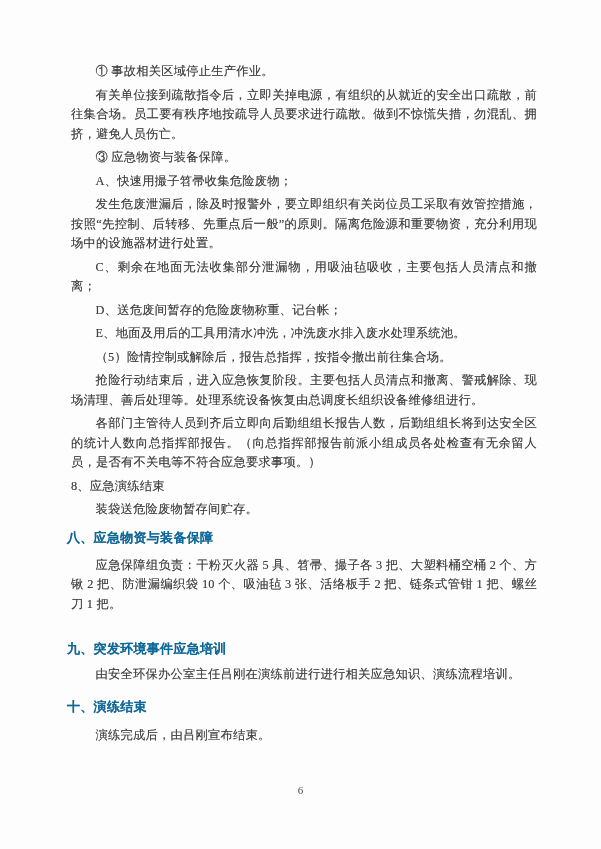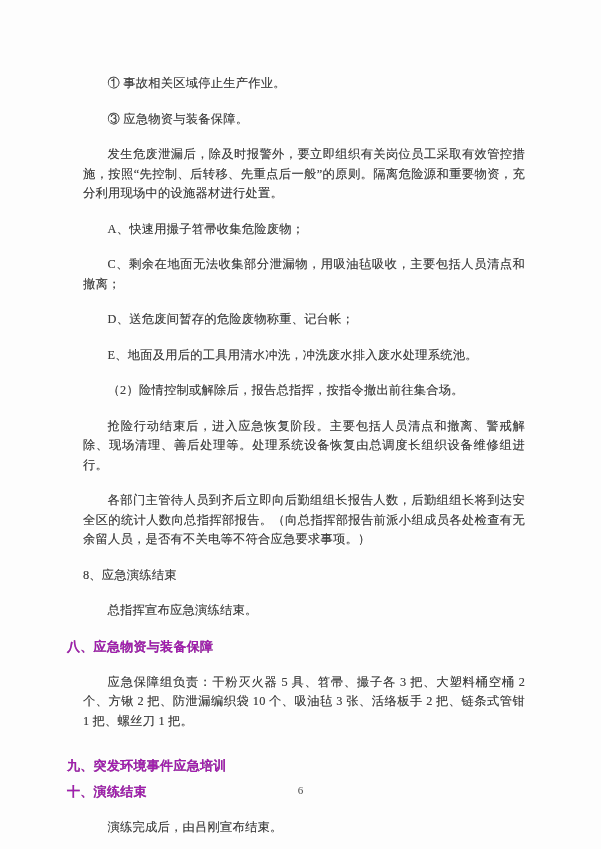--- a/index.html
+++ b/index.html
@@ -16,73 +16,75 @@
     font-family: "Liberation Serif", "DejaVu Serif", serif;
     color: #3f3f3f;
   }
   .content {
     position: absolute;
     left: 67px;
     top: 58px;
     width: 474px;
   }
   .content p {
-    margin: 16px;
+    margin: 4px;
     font-size: 12.3px;
     line-height: 19.5px;
     text-align: justify;
     letter-spacing: 0.2px;
     text-shadow: 0 0 0.5px rgba(63,63,63,0.55);
   }
   .content p.indent {
     text-indent: 2em;
   }
   .content h2 {
     font-size: 13px;
     line-height: 20px;
     font-weight: bold;
-    color: #a21caf;
+    color: #0369a1;
     text-shadow: 0 0 0.5px rgba(53,53,53,0.55);
     letter-spacing: 0.3px;
   }
   h2.h8  { margin: 8px 0 8px 0; }
   h2.h9  { margin: 25px 0 6px 0; }
-  h2.h10 { margin: 4px 0 9px 0; }
+  h2.h10 { margin: 12px 0 9px 0; }
   .page-number {
     position: absolute;
     left: 0;
     right: 0;
     top: 784px;
     text-align: center;
     font-size: 11px;
     color: #4a4a4a;
     font-family: "Liberation Serif", "DejaVu Serif", serif;
   }
 </style>
 </head>
 <body>
 
 <div class="page">
   <div class="content">
     <p class="indent">① 事故相关区域停止生产作业。</p>
+    <p class="indent">有关单位接到疏散指令后，立即关掉电源，有组织的从就近的安全出口疏散，前往集合场。员工要有秩序地按疏导人员要求进行疏散。做到不惊慌失措，勿混乱、拥挤，避免人员伤亡。</p>
     <p class="indent">③ 应急物资与装备保障。</p>
+    <p class="indent">A、快速用撮子笤帚收集危险废物；</p>
     <p class="indent">发生危废泄漏后，除及时报警外，要立即组织有关岗位员工采取有效管控措施，按照“先控制、后转移、先重点后一般”的原则。隔离危险源和重要物资，充分利用现场中的设施器材进行处置。</p>
-    <p class="indent">A、快速用撮子笤帚收集危险废物；</p>
     <p class="indent">C、剩余在地面无法收集部分泄漏物，用吸油毡吸收，主要包括人员清点和撤离；</p>
     <p class="indent">D、送危废间暂存的危险废物称重、记台帐；</p>
     <p class="indent">E、地面及用后的工具用清水冲洗，冲洗废水排入废水处理系统池。</p>
-    <p class="indent">（2）险情控制或解除后，报告总指挥，按指令撤出前往集合场。</p>
+    <p class="indent">（5）险情控制或解除后，报告总指挥，按指令撤出前往集合场。</p>
     <p class="indent">抢险行动结束后，进入应急恢复阶段。主要包括人员清点和撤离、警戒解除、现场清理、善后处理等。处理系统设备恢复由总调度长组织设备维修组进行。</p>
     <p class="indent">各部门主管待人员到齐后立即向后勤组组长报告人数，后勤组组长将到达安全区的统计人数向总指挥部报告。（向总指挥部报告前派小组成员各处检查有无余留人员，是否有不关电等不符合应急要求事项。）</p>
     <p>8、应急演练结束</p>
-    <p class="indent">总指挥宣布应急演练结束。</p>
+    <p class="indent">装袋送危险废物暂存间贮存。</p>
 
     <h2 class="h8">八、应急物资与装备保障</h2>
     <p class="indent">应急保障组负责：干粉灭火器 5 具、笤帚、撮子各 3 把、大塑料桶空桶 2 个、方锹 2 把、防泄漏编织袋 10 个、吸油毡 3 张、活络板手 2 把、链条式管钳 1 把、螺丝刀 1 把。</p>
 
     <h2 class="h9">九、突发环境事件应急培训</h2>
+    <p class="indent">由安全环保办公室主任吕刚在演练前进行进行相关应急知识、演练流程培训。</p>
 
     <h2 class="h10">十、演练结束</h2>
     <p class="indent">演练完成后，由吕刚宣布结束。</p>
   </div>
 
   <div class="page-number">6</div>
 </div>
 
 </body></html>

